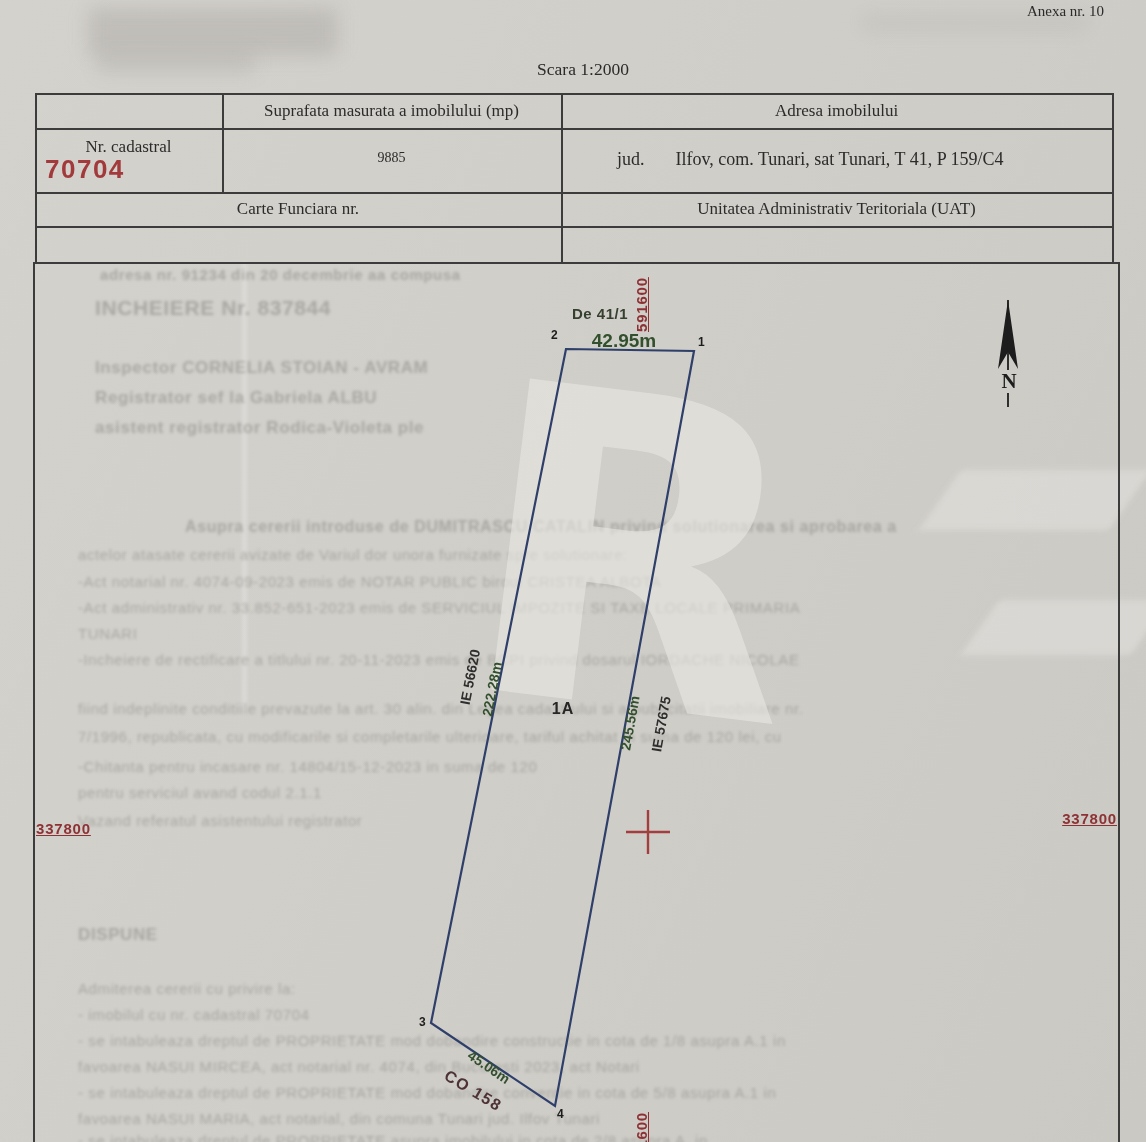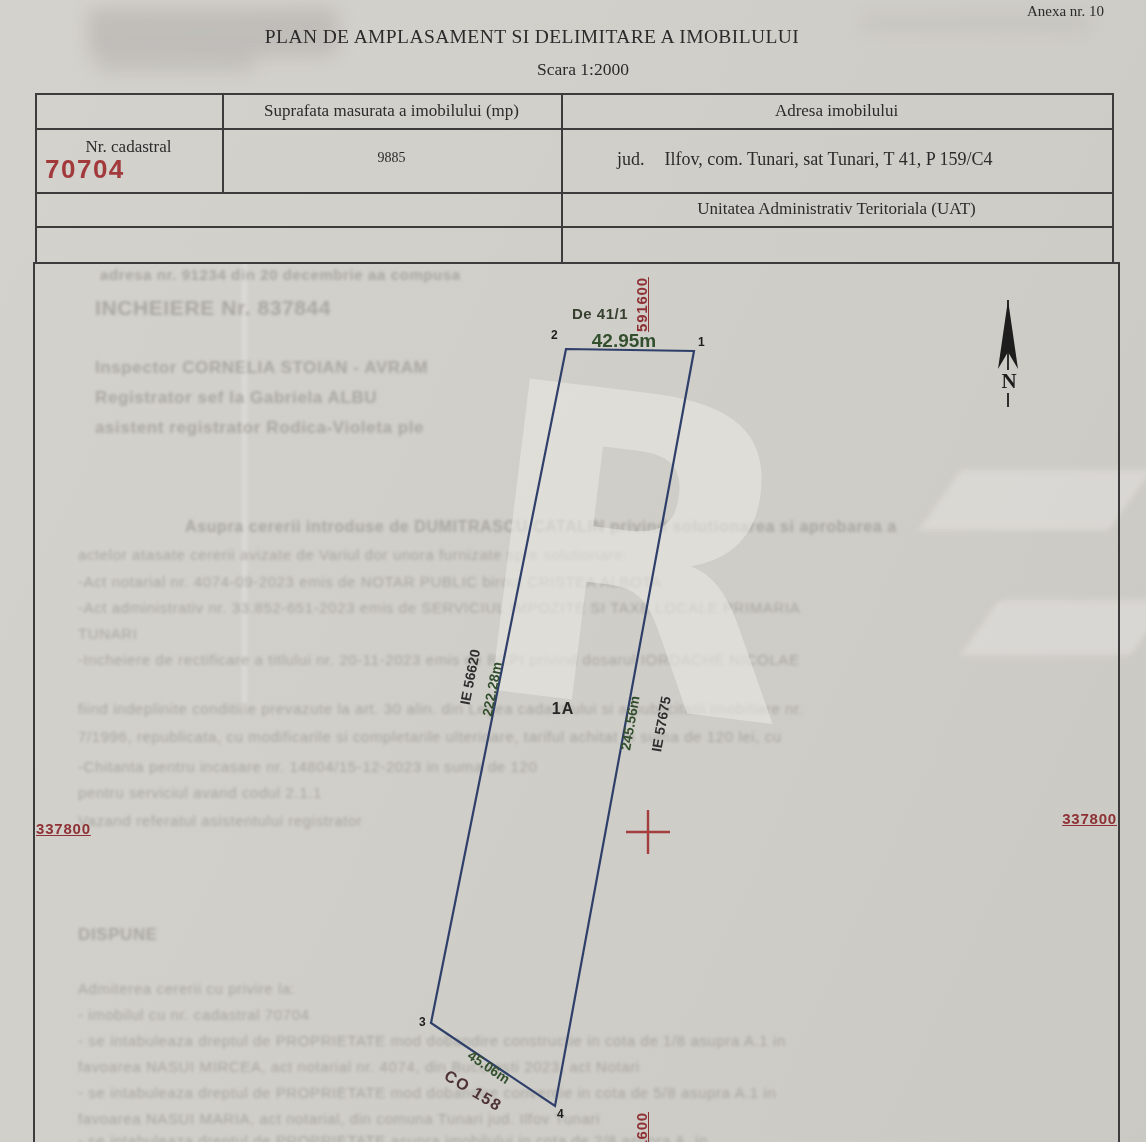--- a/index.html
+++ b/index.html
@@ -29,21 +29,21 @@
   
   .ln{position:absolute;background:#3c3c3c;}
   .h{height:1.7px;} .v{width:1.7px;}
   .cell{position:absolute;text-align:center;font-size:17px;}
   .val{font-size:14px;}
   .cadnum{
     position:absolute;left:45px;top:154px;font-family:Liberation Sans, sans-serif;
     font-size:26px;font-weight:600;letter-spacing:1.5px;color:#a23a3c;
   }
   .addr{position:absolute;left:617px;top:149px;font-size:18px;white-space:nowrap;}
-  .addr .jud{display:inline-block;margin-right:20px;}
+  .addr .jud{display:inline-block;margin-right:31px;}
   
   .lbl{position:absolute;font-family:"Liberation Sans",sans-serif;font-weight:700;white-space:nowrap;}
   .rot{transform-origin:50% 50%;}
   .green{color:#33502e;}
   .red{color:#8e3134;}
   .inklbl{color:#2e2e2e;}
   .gridv{
     position:absolute;font-family:"Liberation Sans",sans-serif;font-weight:700;font-size:15px;
     color:#8e3134;text-decoration:underline;letter-spacing:.8px;white-space:nowrap;transform-origin:0 0;
   }
@@ -85,40 +85,40 @@
       <div class="ghost" style="left: 78px; top: 1084px; font-size: 15px; font-weight: 400;">- se intabuleaza dreptul de PROPRIETATE mod dobandire conventie in cota de 5/8 asupra A.1 in</div>
       <div class="ghost" style="left: 78px; top: 1110px; font-size: 15px; font-weight: 400;">favoarea NASUI MARIA, act notarial, din comuna Tunari jud. Ilfov Tunari</div>
       <div class="ghost" style="left: 78px; top: 1132px; font-size: 15px; font-weight: 400;">- se intabuleaza dreptul de PROPRIETATE asupra imobilului in cota de 2/8 asupra A. in</div>
     </div>
 
   <div class="watermark">R</div>
   <div class="wmband" style="left:940px;top:470px;width:190px;height:60px;transform:skewX(-35deg);"></div>
   <div class="wmband" style="left:980px;top:600px;width:170px;height:55px;transform:skewX(-35deg);"></div>
 
   <div class="anexa">Anexa nr. 10</div>
-  <div class="title">PLAN DE AMPLASAMENT SI DELIMITARE A IMOBILULUI</div>
   <div class="scale">Scara 1:2000</div>
 
   <div class="ln h" style="left:35px;top:93px;width:1078px;"></div>
   <div class="ln h" style="left:35px;top:128px;width:1078px;"></div>
   <div class="ln h" style="left:35px;top:192px;width:1078px;"></div>
   <div class="ln h" style="left:35px;top:226px;width:1078px;"></div>
   <div class="ln v" style="left:35px;top:93px;height:169px;"></div>
   <div class="ln v" style="left:1112px;top:93px;height:169px;"></div>
   <div class="ln v" style="left:222px;top:93px;height:99px;"></div>
   <div class="ln v" style="left:561px;top:93px;height:169px;"></div>
 
   <div class="cell" style="left:35px;top:101px;width:187px;margin-top:36px;">Nr. cadastral</div>
   <div class="cell" style="left:222px;top:101px;width:339px;">Suprafata masurata a imobilului (mp)</div>
   <div class="cell" style="left:561px;top:101px;width:551px;">Adresa imobilului</div>
   <div class="cadnum">70704</div>
   <div class="cell val" style="left:222px;top:150px;width:339px;">9885</div>
   <div class="addr">
     <span class="jud">jud.</span><span>Ilfov, com. Tunari, sat Tunari, T 41, P 159/C4</span>
   </div>
+  <div class="cell" style="left:35px;top:199px;width:526px;">Carte Funciara nr.</div>
   <div class="cell" style="left:561px;top:199px;width:551px;">Unitatea Administrativ Teritoriala (UAT)</div>
 
   <div class="ln h" style="left:33px;top:262px;width:1087px;"></div>
   <div class="ln v" style="left:33px;top:262px;height:880px;"></div>
   <div class="ln v" style="left:1118px;top:262px;height:880px;"></div>
 
   <svg class="abs" style="left:0;top:0;" width="1146" height="1142" viewBox="0 0 1146 1142">
     <polygon points="566,349 694,351 555,1106 431,1023" fill="none" stroke="#2e3f6a" stroke-width="2.2"></polygon>
     <g stroke="#a33e3e" stroke-width="2.4">
       <line x1="626" y1="832" x2="670" y2="832"></line>

